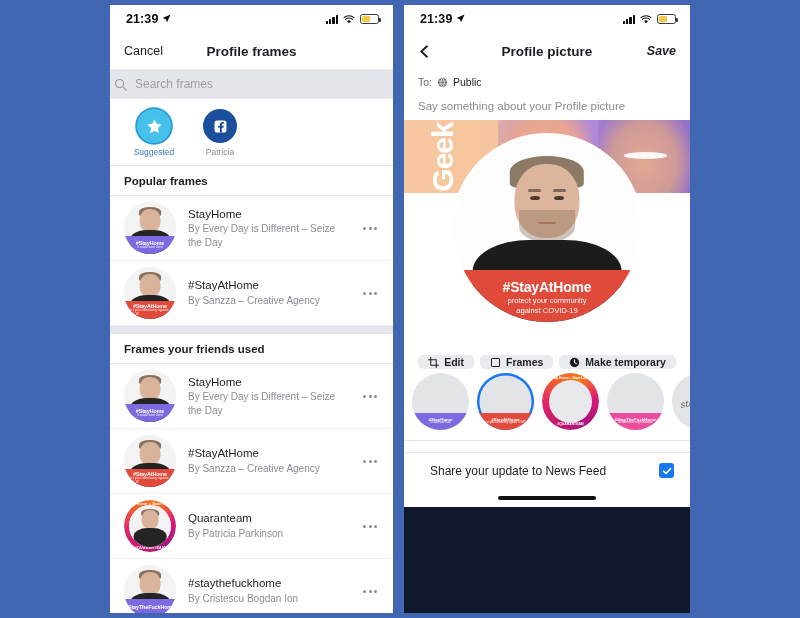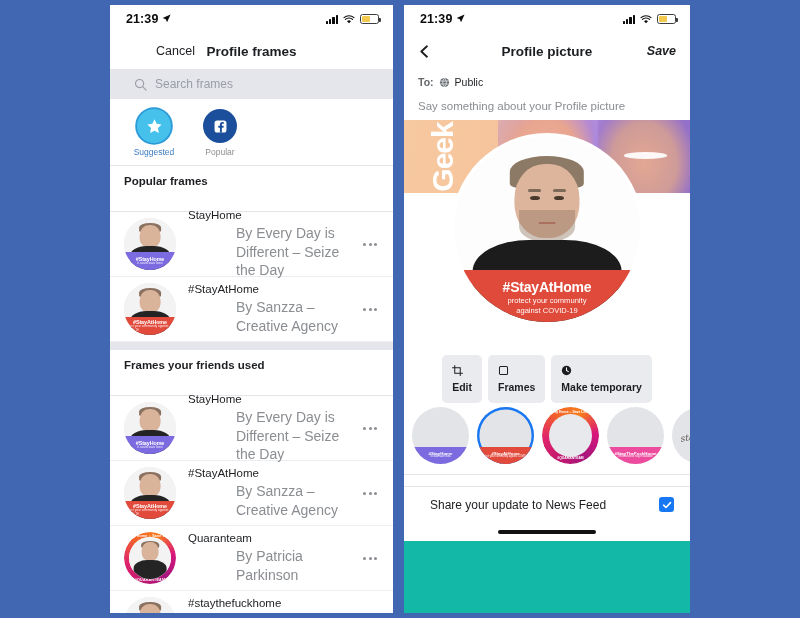--- a/index.html
+++ b/index.html
@@ -7,21 +7,21 @@
     width: 800px; height: 618px;
     background: #4267B2;
     font-family: "Liberation Sans", sans-serif;
     overflow: hidden;
   }
   .stage { position: relative; width: 800px; height: 618px; background: #4267B2; }
 
   
   .phone {
     position: absolute; top: 5px; height: 608px;
-    background: #14b8a6; overflow: hidden;
+    background: #0f172a; overflow: hidden;
   }
   #phone-left  { left: 110px; width: 283px; }
   #phone-right { left: 404px; width: 286px; }
 
   
   .statusbar {
     height: 28px; display: flex; align-items: center;
     justify-content: space-between; padding: 0 14px 0 16px;
     background: #fff;
   }
@@ -44,30 +44,30 @@
     content: ""; position: absolute; right: -3px; top: 3px;
     width: 1.6px; height: 4px; background: #3d3d3d; border-radius: 0 1px 1px 0;
   }
   .batt > span { display: block; height: 100%; width: 55%; background: #f2c94c; border-radius: 1px; }
 
   
   .navbar {
     height: 36px; display: flex; align-items: center;
     padding: 0 14px; background: #fff; position: relative;
   }
-  .nav-left, .nav-right { font-size: 12.5px; color: #1c1e21; z-index: 2; margin-left: 32px; }
+  .nav-left, .nav-right { font-size: 12.5px; color: #1c1e21; z-index: 2; }
   .nav-right { margin-left: auto; font-weight: 600; font-style: italic; }
   .nav-title {
     position: absolute; left: 0; right: 0; text-align: center;
     font-size: 13.5px; font-weight: 700; color: #1c1e21; pointer-events: none;
   }
   .chev-back { width: 13px; height: 13px; display: block; }
 
   
-  .search-wrap { background: #e4e6eb; height: 30px; display: flex; align-items: center; gap: 8px; padding: 0 24px; }
+  .search-wrap { background: #e4e6eb; height: 30px; display: flex; align-items: center; gap: 8px; padding: 0 4px; }
   .search-ico { width: 13px; height: 13px; flex: none; }
   .search-ph { font-size: 12px; color: #9a9da3; }
 
   
   .cats { display: flex; gap: 22px; padding: 10px 22px 8px; background: #fff;
           border-bottom: 1px solid #e3e5e9; }
   .cat { width: 44px; text-align: center; }
   .cat-circle {
     width: 34px; height: 34px; border-radius: 50%; margin: 0 auto 4px;
     display: flex; align-items: center; justify-content: center; position: relative;
@@ -75,35 +75,35 @@
   .cat-sel .cat-circle { box-shadow: 0 0 0 1.8px #2c9ad6; }
   .cat-label { font-size: 8.5px; color: #8a8d91; white-space: nowrap; }
   .cat-sel .cat-label { color: #3b7bbf; }
   .c-sugg { background: #45c1ec; }
   .c-fb { background: #1b4e9b; }
   .c-flag { background: #62cfa0; }
 
   
   .sec-head {
     font-size: 11.5px; font-weight: 700; color: #1c1e21;
-    padding: 9px 14px 24px; background: #fff; border-bottom: 1px solid #e3e5e9;
+    padding: 9px 14px 8px; background: #fff; border-bottom: 1px solid #e3e5e9;
   }
   .sec-gap { height: 8px; background: #e4e6eb; }
 
   
   .frow {
     display: flex; align-items: center; gap: 12px;
     padding: 6px 12px 6px 14px; background: #fff;
     border-bottom: 1px solid #eceef1; height: 65px;
   }
   .thumb { width: 52px; height: 52px; flex: none; position: relative;
            border-radius: 50%; overflow: hidden; background: #e9eaed; }
   .fr-txt { flex: 1 1 auto; min-width: 0; }
   .fr-title { font-size: 11.5px; color: #1c1e21; line-height: 1.3; }
-  .fr-sub { font-size: 14px; color: #8a8d91; line-height: 1.35; margin-top: 1px; margin-left: 48px; }
+  .fr-sub { font-size: 10px; color: #8a8d91; line-height: 1.35; margin-top: 1px; }
   .dots { display: flex; gap: 2.4px; flex: none; padding-right: 4px; }
   .dots i { width: 3px; height: 3px; border-radius: 50%; background: #8a8d91; display: block; }
 
   
   .av { position: absolute; inset: 0; }
   .av-bg { position: absolute; inset: 0; background: #f3f3f4; }
   .av-head { position: absolute; left: 50%; top: 13%; width: 40%; height: 44%;
              transform: translateX(-50%); background: #d9b49a; border-radius: 46% 46% 44% 44%; }
   .av-hair { position: absolute; left: 50%; top: 10%; width: 42%; height: 17%;
              transform: translateX(-50%); background: #8a7160; border-radius: 50% 50% 18% 18%; }
@@ -123,21 +123,21 @@
   .ring-quar-in { position: absolute; inset: 5px; border-radius: 50%; overflow: hidden; background: #f3f3f4; }
   .ring-txt-top, .ring-txt-bot {
     position: absolute; left: 0; right: 0; text-align: center;
     font-size: 3.6px; font-weight: 700; color: #fff; letter-spacing: .2px;
   }
   .ring-txt-top { top: 2px; }
   .ring-txt-bot { bottom: 2.5px; }
 
   
   .to-row { display: flex; align-items: center; gap: 5px; padding: 7px 14px 6px; background: #fff; }
-  .to-lbl { font-size: 10.5px; color: #65676b; font-weight: bold; }
+  .to-lbl { font-size: 10.5px; color: #65676b; }
   .globe { width: 11px; height: 11px; }
   .to-val { font-size: 10.5px; color: #1c1e21; }
   .compose { padding: 6px 14px 8px; font-size: 11.5px; color: #8a8d91; background: #fff; }
 
   
   .cover-block { position: relative; height: 233px; background: #fff; }
   .cover {
     position: absolute; top: 0; left: 0; right: 0; height: 73px; overflow: hidden;
     background: linear-gradient(100deg, #f7c9a0 0%, #f6c49c 34%, #c49de0 52%, #a27fd8 72%, #8f6fd0 100%);
   }
@@ -176,23 +176,23 @@
     position: absolute; left: 0; right: 0; bottom: 0; height: 28%;
     background: #e04a3a; display: flex; flex-direction: column;
     align-items: center; justify-content: center; color: #fff; padding-top: 3px;
   }
   .ba-band .h { font-size: 14px; font-weight: 800; letter-spacing: -.2px; }
   .ba-band .s { font-size: 7.6px; line-height: 1.25; text-align: center; opacity: .97; margin-top: 1px; }
 
   
   .actions { display: flex; gap: 6px; justify-content: center; padding: 2px 0 4px; background: #fff; }
   .act-btn {
-    display: flex; gap: 5px; background: #e9ebee;
-    border-radius: 5px; padding: 10px 10px; font-size: 10.5px;
-    font-weight: 600; color: #1c1e21; white-space: nowrap; flex-direction: column;
+    display: flex; align-items: center; gap: 5px; background: #e9ebee;
+    border-radius: 5px; padding: 1px 10px; font-size: 10.5px;
+    font-weight: 600; color: #1c1e21; white-space: nowrap;
   }
   .act-ico { width: 11px; height: 11px; flex: none; }
   .credit { text-align: center; font-size: 8.6px; color: #8a8d91; padding: 6px 0 8px; background: #fff; }
 
   
   .carousel { display: flex; gap: 8px; padding: 0 8px 10px; background: #fff; overflow: hidden; }
   .cframe { width: 57px; height: 57px; border-radius: 50%; position: relative;
             overflow: hidden; background: #e3e4e8; flex: none; }
   .cframe.sel { box-shadow: inset 0 0 0 2.4px #1877f2; }
   .cband { position: absolute; left: 0; right: 0; bottom: 0; height: 30%;
@@ -278,21 +278,21 @@
         </div>
         <div class="cat-label">Suggested</div>
       </div>
       <div class="cat">
         <div class="cat-circle c-fb">
           <svg width="17" height="17" viewBox="0 0 20 20">
             <rect x="3" y="3" width="14" height="14" rx="3" fill="#fff"></rect>
             <path d="M11.6 17V11.4h1.9l.3-2.2h-2.2V7.8c0-.64.18-1.07 1.1-1.07h1.17V4.77A15.7 15.7 0 0 0 12.14 4.6c-1.69 0-2.85 1.03-2.85 2.93v1.64H7.4v2.2h1.9V17z" fill="#1b4e9b"></path>
           </svg>
         </div>
-        <div class="cat-label">Popular</div>
+        <div class="cat-label">Patricia</div>
       </div>
     </div>
 
     <div class="sec-head">Popular frames</div>
 
     <div class="frow">
       <div class="thumb">
         <div class="av">
           <div class="av-bg"></div>
             <div class="av-hair"></div>

